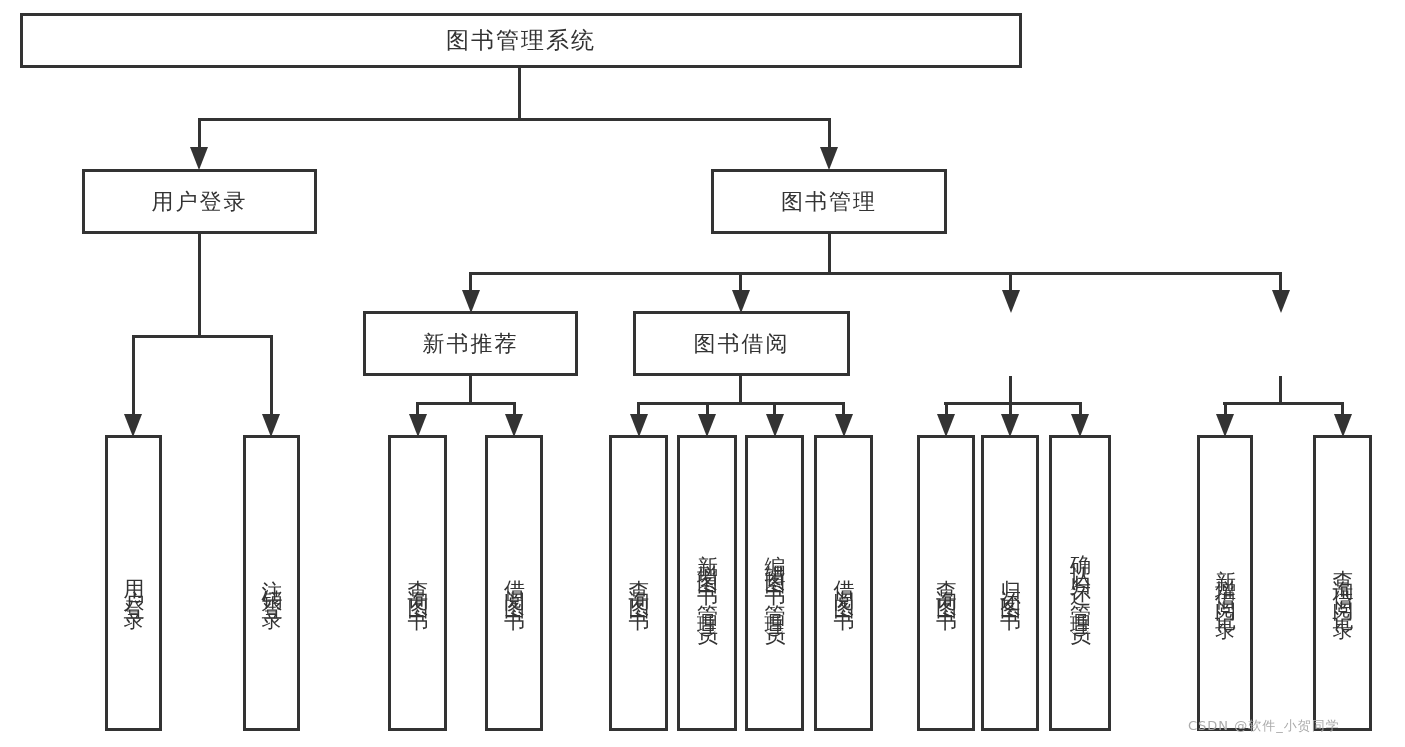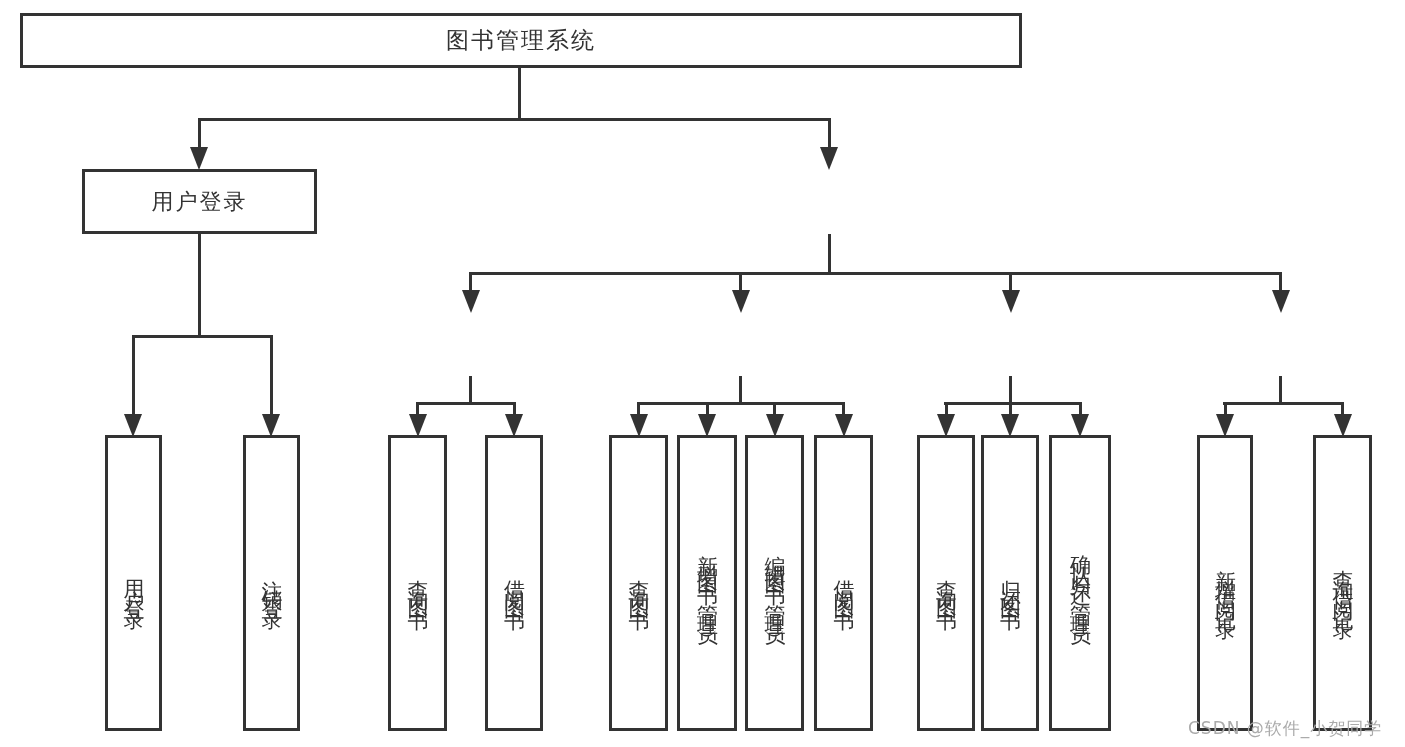--- a/index.html
+++ b/index.html
@@ -48,21 +48,21 @@
   .vline{position:absolute;width:3px;background:#333333;}
   .hline{position:absolute;height:3px;background:#333333;}
   .ahead{
     position:absolute;width:0;height:0;
     border-left:9px solid transparent;
     border-right:9px solid transparent;
     border-top:23px solid #333333;
   }
   .watermark{
     position:absolute;
-    font-size:17px;
+    font-size:13px;
     color:#ababab;
     white-space:nowrap;
     letter-spacing:1px;
   }
 </style>
 </head>
 <body>
 
 <div class="canvas">
 
@@ -73,39 +73,48 @@
   <div class="vline" style="left:518px;top:68px;height:51px"></div>
   <div class="hline" style="left:198px;top:118px;width:633px"></div>
   <div class="vline" style="left:197.5px;top:118px;height:35px"></div>
   <div class="ahead" style="left:190px;top:147px"></div>
   <div class="vline" style="left:827.5px;top:118px;height:35px"></div>
   <div class="ahead" style="left:820px;top:147px"></div>
 
   <div class="node" style="left:82px;top:169px;width:235px;height:65px">
     <span class="nlabel">用户登录</span>
   </div>
+  <div class="node" style="left:711px;top:169px;width:236px;height:65px">
+    <span class="nlabel">图书管理</span>
+  </div>
 
   <div class="vline" style="left:197.5px;top:234px;height:101px"></div>
   <div class="hline" style="left:131.5px;top:335px;width:141px"></div>
   <div class="vline" style="left:131.5px;top:335px;height:81px"></div>
   <div class="ahead" style="left:124px;top:414px"></div>
   <div class="vline" style="left:269.5px;top:335px;height:81px"></div>
   <div class="ahead" style="left:262px;top:414px"></div>
 
   <div class="vline" style="left:827.5px;top:234px;height:39px"></div>
   <div class="hline" style="left:469px;top:272px;width:813px"></div>
   <div class="vline" style="left:469px;top:272px;height:20px"></div>
   <div class="ahead" style="left:461.5px;top:290px"></div>
   <div class="vline" style="left:739px;top:272px;height:20px"></div>
   <div class="ahead" style="left:731.5px;top:290px"></div>
   <div class="vline" style="left:1009px;top:272px;height:20px"></div>
   <div class="ahead" style="left:1001.5px;top:290px"></div>
   <div class="vline" style="left:1279px;top:272px;height:20px"></div>
   <div class="ahead" style="left:1271.5px;top:290px"></div>
 
+  <div class="node" style="left:363px;top:311px;width:215px;height:65px">
+    <span class="nlabel">新书推荐</span>
+  </div>
+  <div class="node" style="left:633px;top:311px;width:217px;height:65px">
+    <span class="nlabel">图书借阅</span>
+  </div>
 
   <div class="vline" style="left:469px;top:376px;height:26px"></div>
   <div class="hline" style="left:416px;top:402px;width:100px"></div>
   <div class="vline" style="left:416px;top:402px;height:14px"></div>
   <div class="ahead" style="left:408.5px;top:414px"></div>
   <div class="vline" style="left:512.5px;top:402px;height:14px"></div>
   <div class="ahead" style="left:505px;top:414px"></div>
 
   <div class="vline" style="left:739px;top:376px;height:26px"></div>
   <div class="hline" style="left:637px;top:402px;width:208px"></div>

